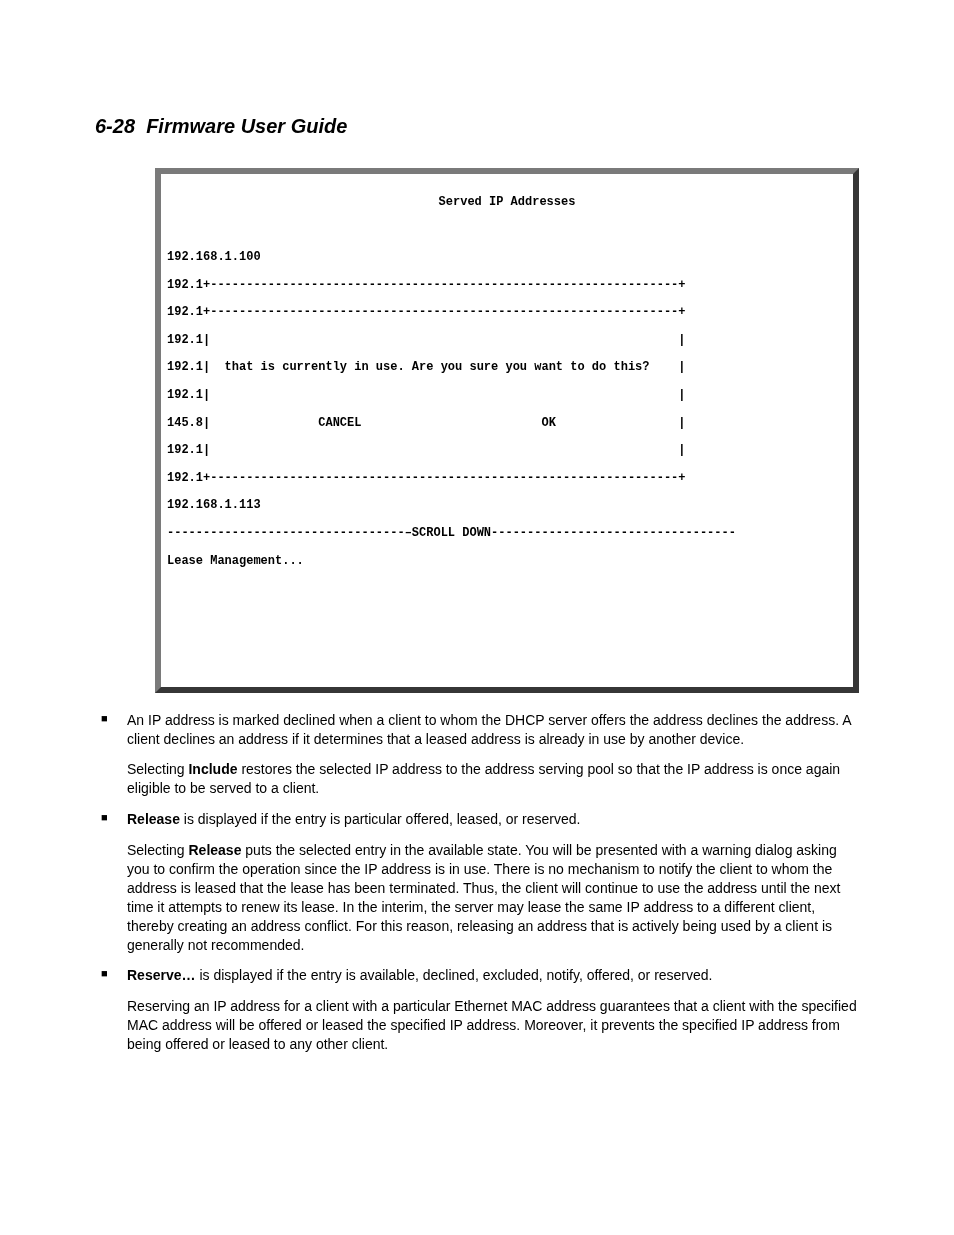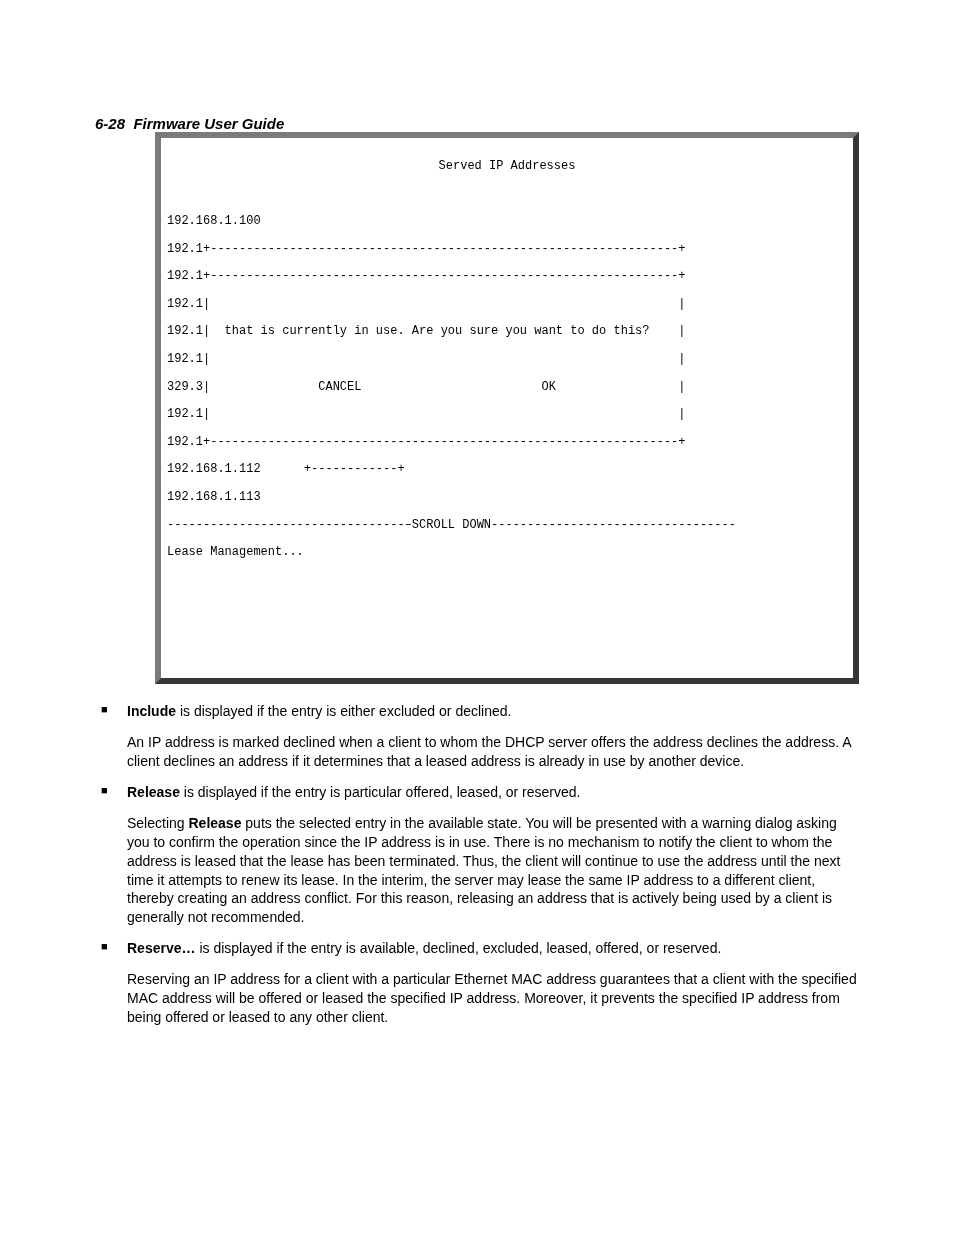--- a/index.html
+++ b/index.html
@@ -11,37 +11,39 @@
     color: #000;
     width: 954px;
   }
   .page {
     padding: 115px 95px 60px 95px;
     box-sizing: border-box;
   }
   .page-header {
     font-style: italic;
     font-weight: bold;
-    font-size: 15px;
+    font-size: 20px;
+    margin-bottom: 30px;
     font-family: Arial, Helvetica, sans-serif;
   }
   .terminal-box {
     margin-left: 60px;
     border-top: 6px solid #7a7a7a;
     border-left: 6px solid #7a7a7a;
     border-right: 6px solid #363636;
     border-bottom: 6px solid #363636;
     background: #fff;
     padding: 8px 6px;
     font-family: "Courier New", Courier, monospace;
     font-size: 12px;
     line-height: 1.15;
     white-space: pre;
     overflow: hidden;
     margin-bottom: 18px;
+    font-weight: bold;
   }
   ul.doc-list {
     list-style: none;
     padding: 0;
     margin: 0;
   }
   ul.doc-list > li {
     position: relative;
     padding-left: 32px;
     margin-bottom: 4px;
@@ -71,53 +73,52 @@
 
   <div class="terminal-box">
 <div style="text-align:center">Served IP Addresses</div>
 <div> </div>
 <div>192.168.1.100</div>
 <div>192.1+-----------------------------------------------------------------+</div>
 <div>192.1+-----------------------------------------------------------------+</div>
 <div>192.1|                                                                 |</div>
 <div>192.1|  that is currently in use. Are you sure you want to do this?    |</div>
 <div>192.1|                                                                 |</div>
-<div>329.3|               CANCEL                         OK                 |</div>
+<div>145.8|               CANCEL                         OK                 |</div>
 <div>192.1|                                                                 |</div>
 <div>192.1+-----------------------------------------------------------------+</div>
-<div>192.168.1.112      +------------+</div>
 <div>192.168.1.113</div>
 <div>---------------------------------–SCROLL DOWN----------------------------------</div>
 <div>Lease Management...</div>
 <div> </div>
 <div> </div>
 <div> </div>
   </div>
 
   <ul class="doc-list">
 
     <li>
+      <p class="para">An IP address is marked declined when a client to whom the DHCP server offers the address declines the address. A client declines an address if it determines that a leased address is already in use by another device.</p>
       <p class="para">
-        <span class="bold">Include</span><span> is displayed if the entry is either excluded or declined.</span>
+        <span>Selecting </span><span class="bold">Include</span><span> restores the selected IP address to the address serving pool so that the IP address is once again eligible to be served to a client.</span>
       </p>
-      <p class="para">An IP address is marked declined when a client to whom the DHCP server offers the address declines the address. A client declines an address if it determines that a leased address is already in use by another device.</p>
     </li>
 
     <li>
       <p class="para">
         <span class="bold">Release</span><span> is displayed if the entry is particular offered, leased, or reserved.</span>
       </p>
       <p class="para">
         <span>Selecting </span><span class="bold">Release</span><span> puts the selected entry in the available state. You will be presented with a warning dialog asking you to confirm the operation since the IP address is in use. There is no mechanism to notify the client to whom the address is leased that the lease has been terminated. Thus, the client will continue to use the address until the next time it attempts to renew its lease. In the interim, the server may lease the same IP address to a different client, thereby creating an address conflict. For this reason, releasing an address that is actively being used by a client is generally not recommended.</span>
       </p>
     </li>
 
     <li>
       <p class="para">
-        <span class="bold">Reserve…</span><span> is displayed if the entry is available, declined, excluded, leased, offered, or reserved.</span>
+        <span class="bold">Reserve…</span><span> is displayed if the entry is available, declined, excluded, notify, offered, or reserved.</span>
       </p>
       <p class="para">Reserving an IP address for a client with a particular Ethernet MAC address guarantees that a client with the specified MAC address will be offered or leased the specified IP address. Moreover, it prevents the specified IP address from being offered or leased to any other client.</p>
 
     </li>
 
   </ul>
 
 </div>
 
 </body></html>

